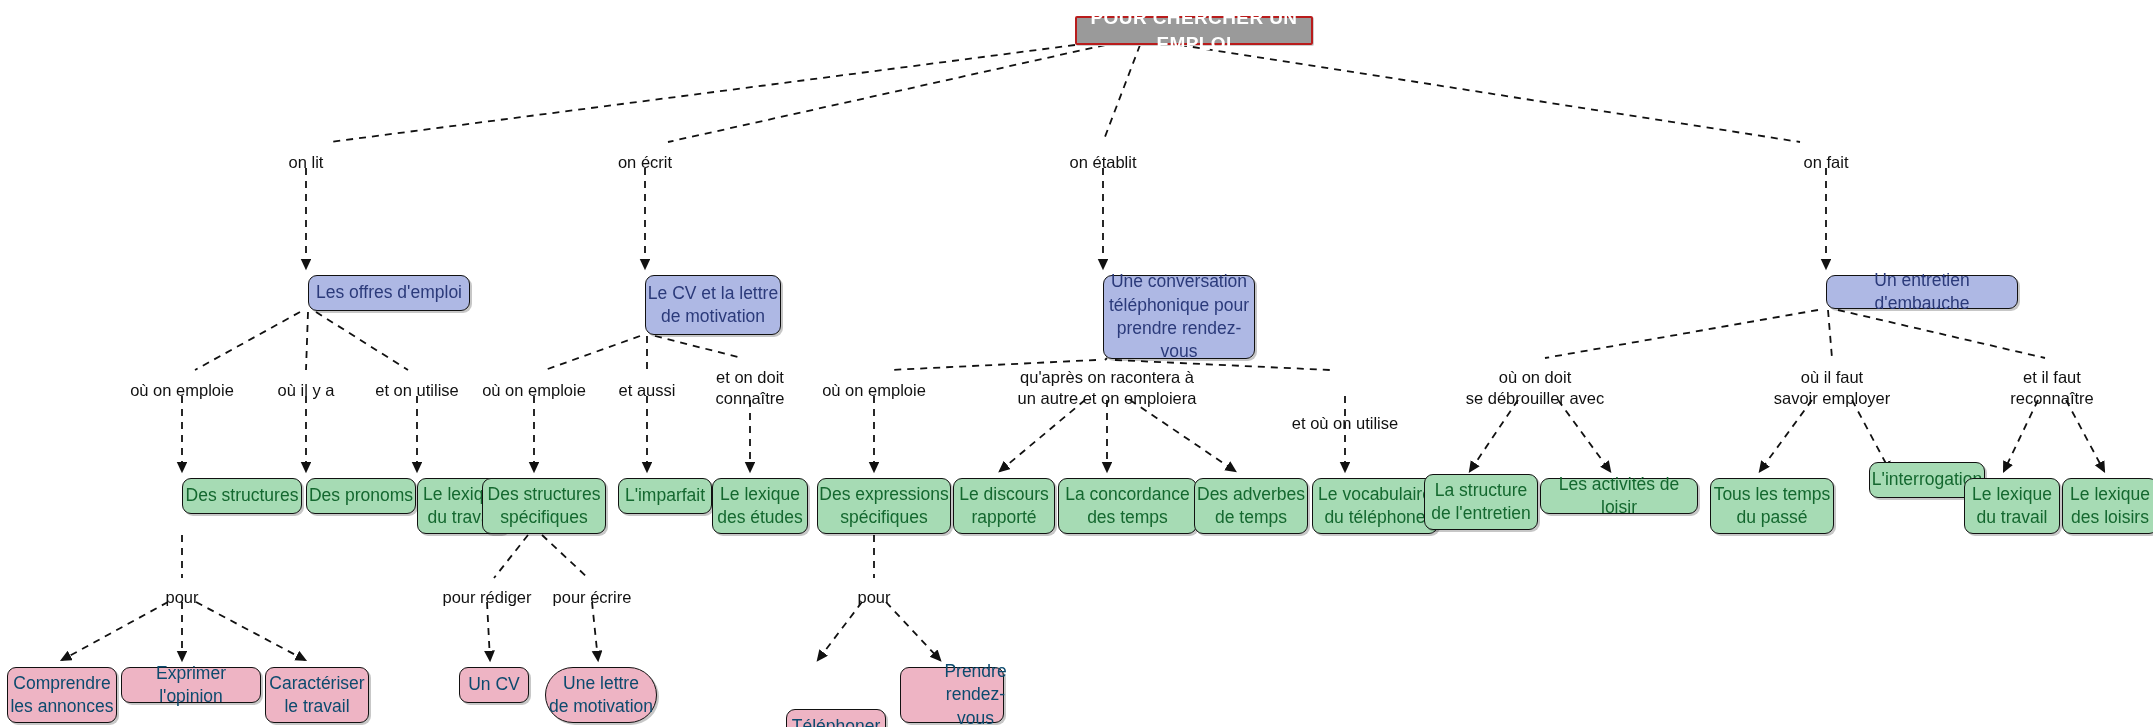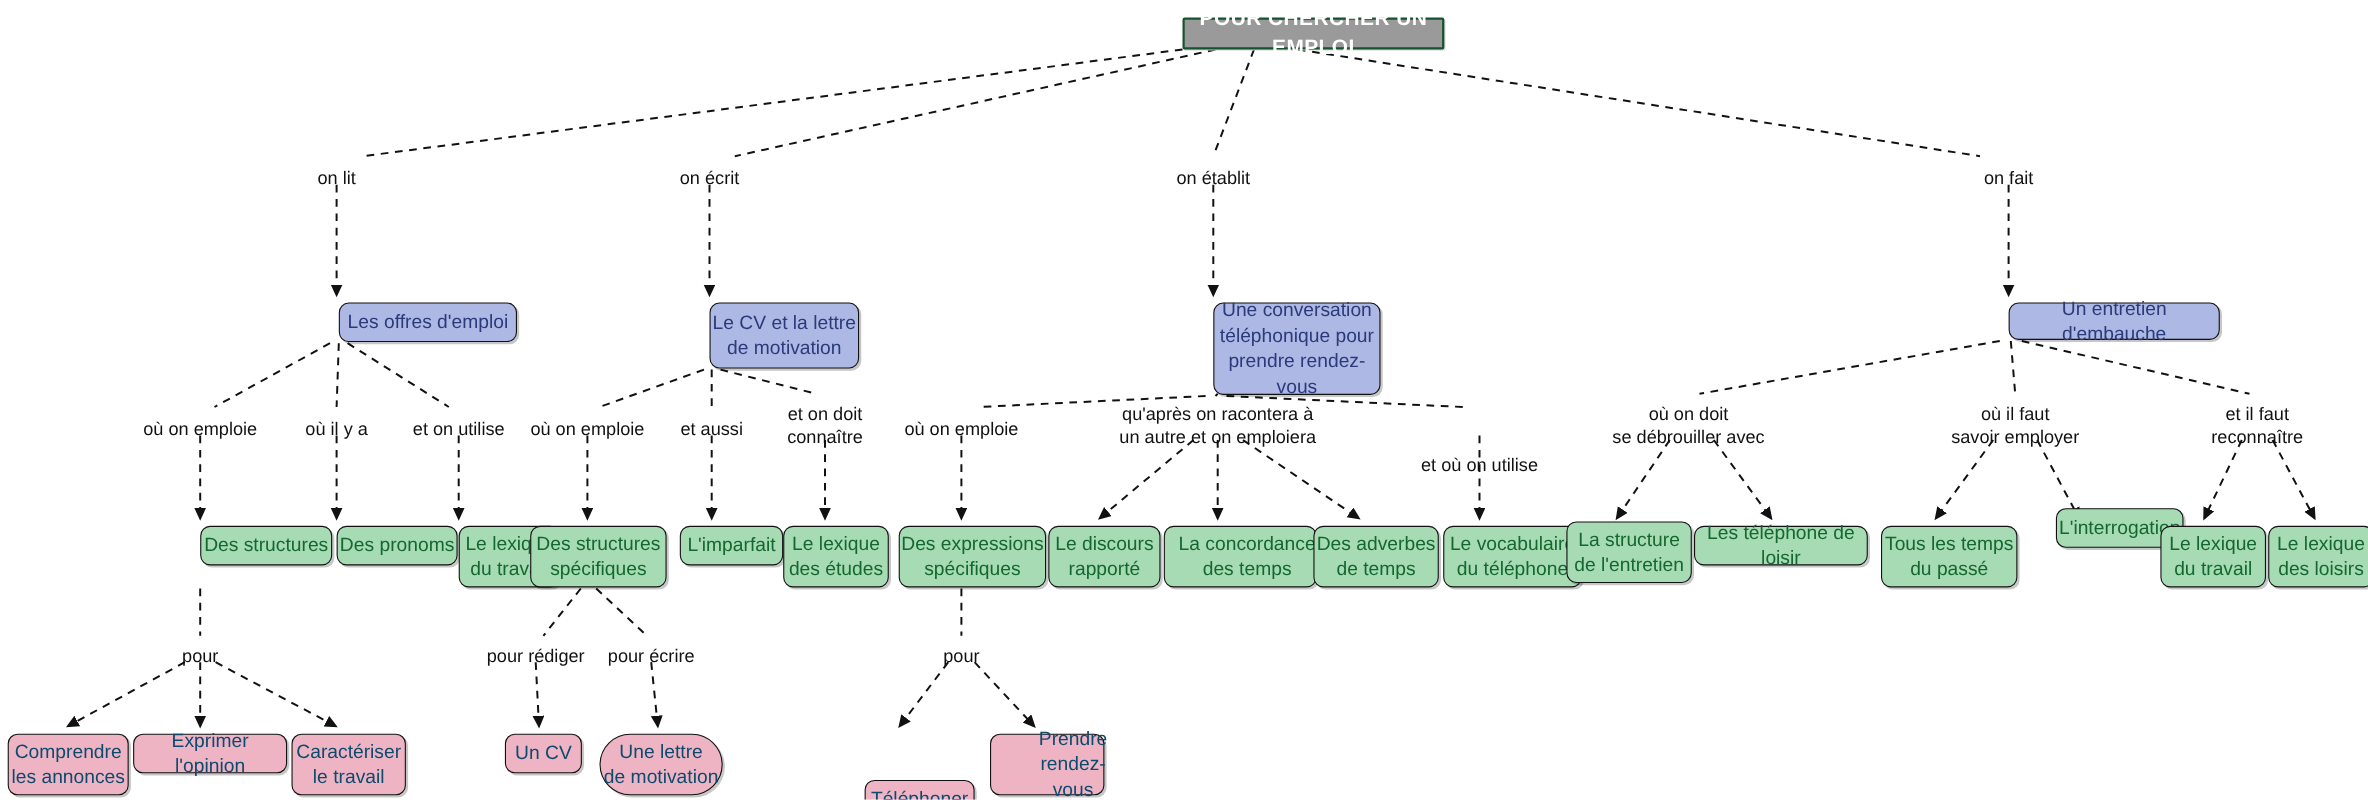--- a/index.html
+++ b/index.html
@@ -33,21 +33,21 @@
     justify-content: center;
     text-align: center;
     border: 1.6px solid #111111;
     border-radius: 9px;
     line-height: 1.34;
     white-space: pre-line;
     z-index: 3;
   }
   .node-root {
     background: #9a9a9a;
-    border: 2px solid #14532d;
+    border: 2px solid #b91c1c;
     border-radius: 2px;
     color: #ffffff;
     font-weight: bold;
     font-size: 19px;
     letter-spacing: 0.4px;
     box-shadow: 1px 1px 0 #cfcfcf;
   }
   .node-blue {
     background: #aeb8e4;
     color: #2b3a7a;
@@ -153,29 +153,29 @@
 du travail</span></div>
       <div class="node node-green" style="left: 482px; top: 478px; width: 124px; height: 56px;"><span>Des structures
 spécifiques</span></div>
       <div class="node node-green" style="left: 618px; top: 478px; width: 94px; height: 36px;"><span>L'imparfait</span></div>
       <div class="node node-green" style="left: 712px; top: 478px; width: 96px; height: 56px;"><span>Le lexique
 des études</span></div>
       <div class="node node-green" style="left: 817px; top: 478px; width: 134px; height: 56px;"><span>Des expressions
 spécifiques</span></div>
       <div class="node node-green" style="left: 953px; top: 478px; width: 102px; height: 56px;"><span>Le discours
 rapporté</span></div>
-      <div class="node node-green" style="left: 1058px; top: 478px; width: 139px; height: 56px; justify-content: flex-end;"><span>La concordance
+      <div class="node node-green" style="left: 1058px; top: 478px; width: 139px; height: 56px;"><span>La concordance
 des temps</span></div>
       <div class="node node-green" style="left: 1194px; top: 478px; width: 114px; height: 56px;"><span>Des adverbes
 de temps</span></div>
       <div class="node node-green" style="left: 1312px; top: 478px; width: 126px; height: 56px;"><span>Le vocabulaire
 du téléphone</span></div>
       <div class="node node-green" style="left: 1424px; top: 474px; width: 114px; height: 56px;"><span>La structure
 de l'entretien</span></div>
-      <div class="node node-green" style="left: 1540px; top: 478px; width: 158px; height: 36px;"><span>Les téléphone de loisir</span></div>
+      <div class="node node-green" style="left: 1540px; top: 478px; width: 158px; height: 36px;"><span>Les activités de loisir</span></div>
       <div class="node node-green" style="left: 1710px; top: 478px; width: 124px; height: 56px;"><span>Tous les temps
 du passé</span></div>
       <div class="node node-green" style="left: 1840px; top: 462px; width: 116px; height: 36px; margin-left: 29px;"><span>L'interrogation</span></div>
       <div class="node node-green" style="left: 1964px; top: 478px; width: 96px; height: 56px;"><span>Le lexique
 du travail</span></div>
       <div class="node node-green" style="left: 2062px; top: 478px; width: 96px; height: 56px;"><span>Le lexique
 des loisirs</span></div>
       <div class="node node-pink" style="left: 7px; top: 667px; width: 110px; height: 56px;"><span>Comprendre
 les annonces</span></div>
       <div class="node node-pink" style="left: 121px; top: 667px; width: 140px; height: 36px;"><span>Exprimer l'opinion</span></div>

